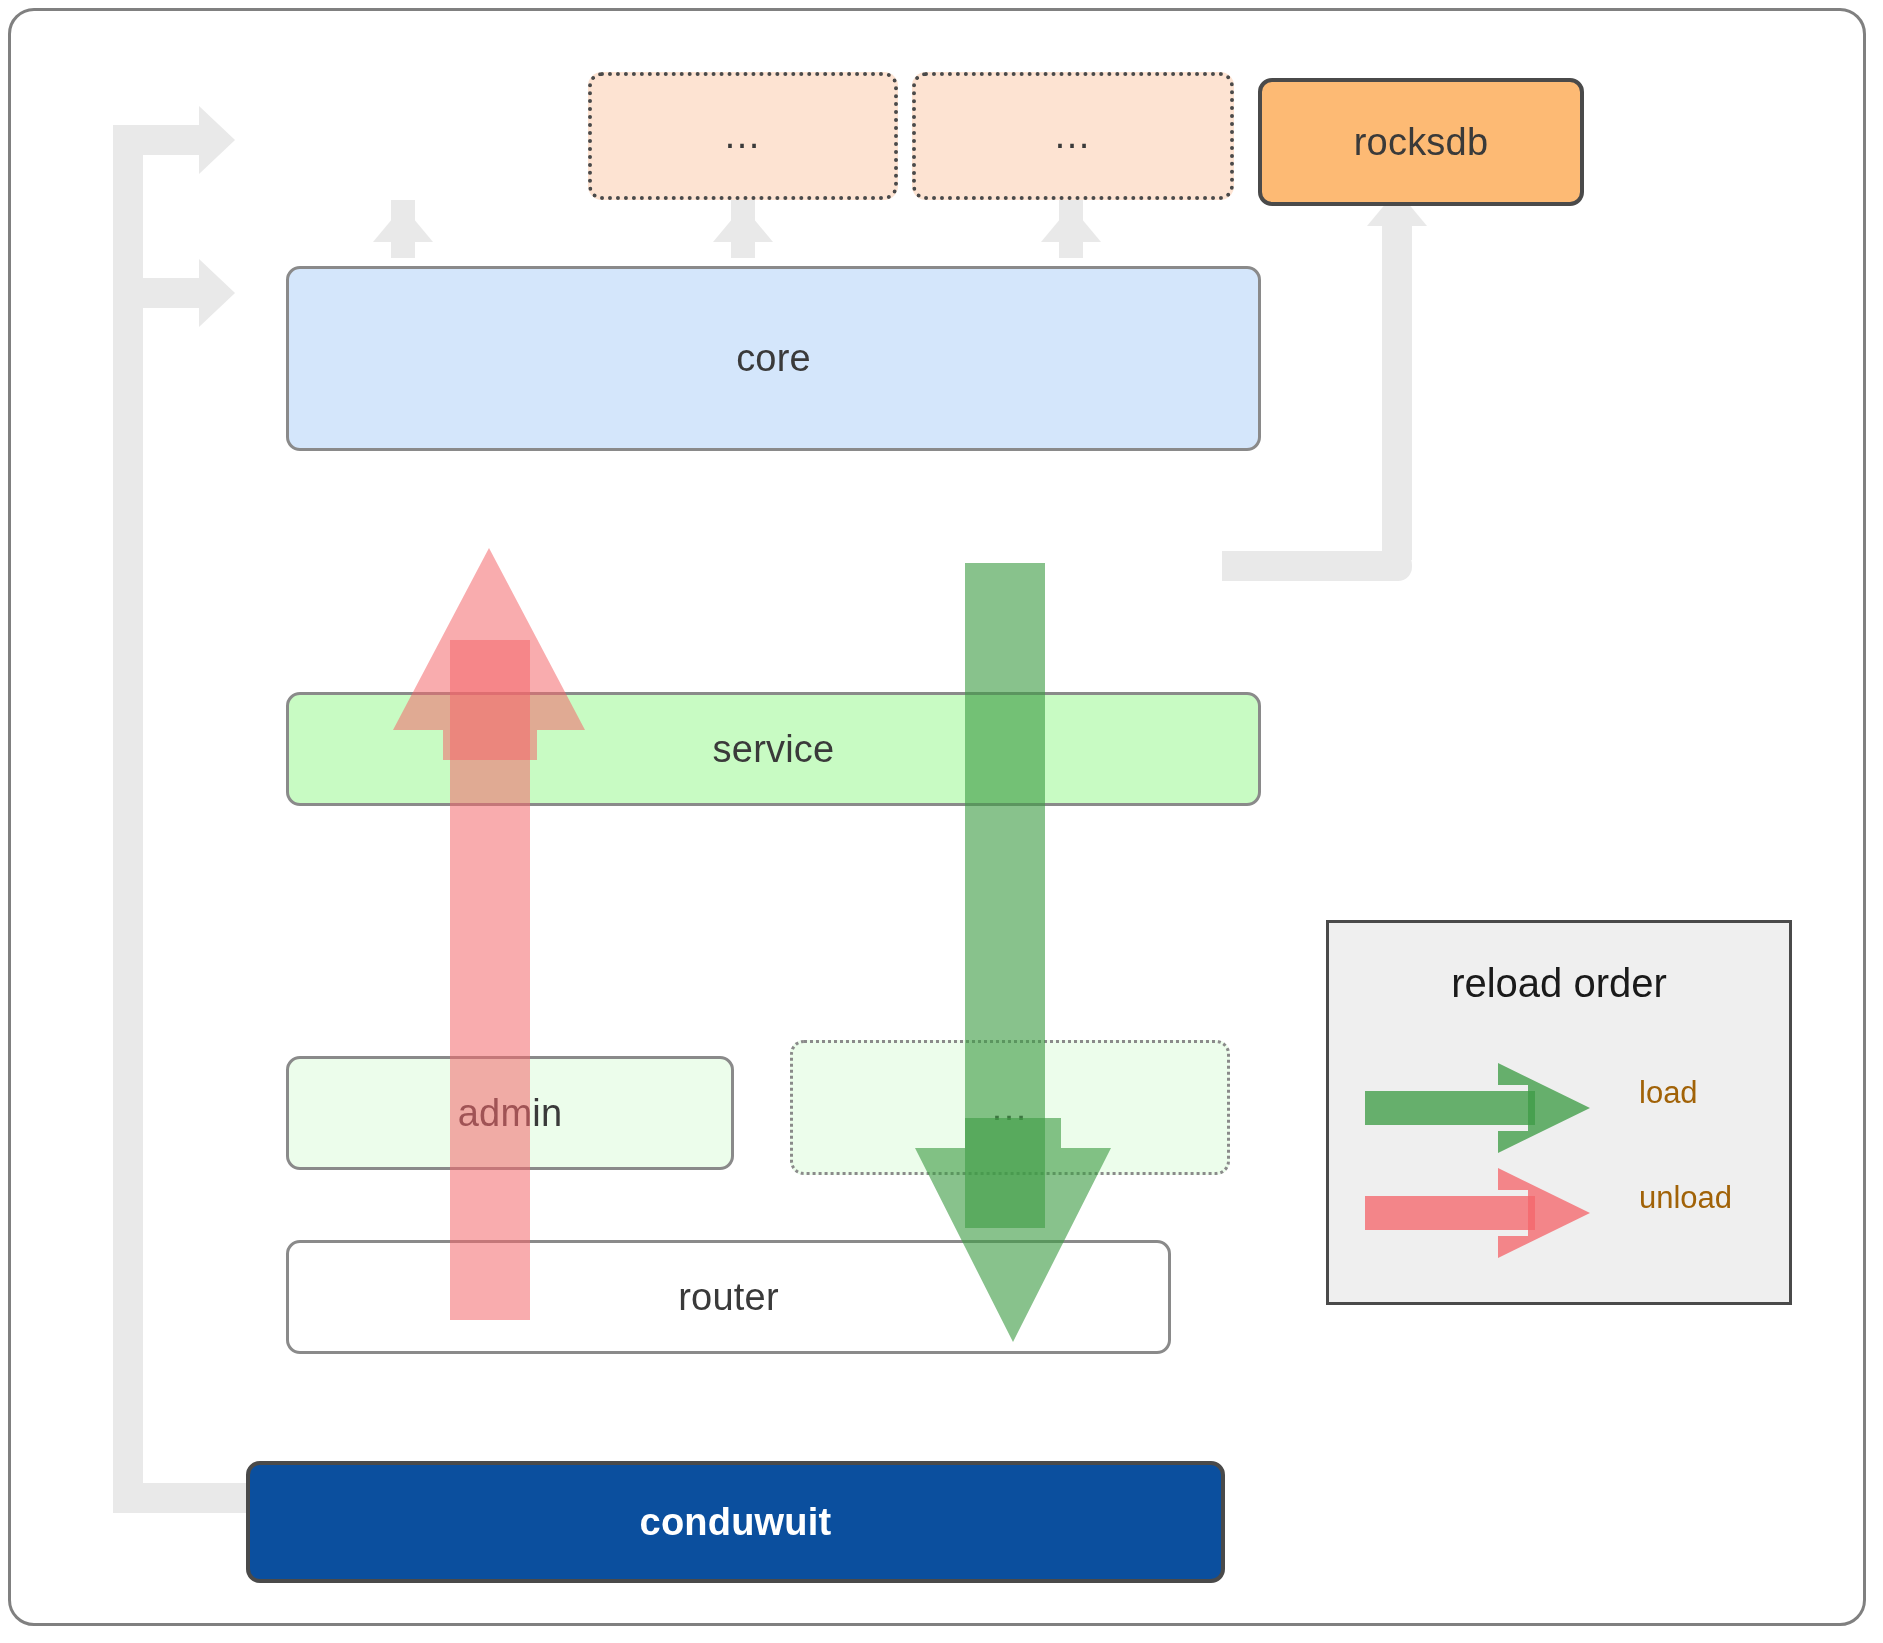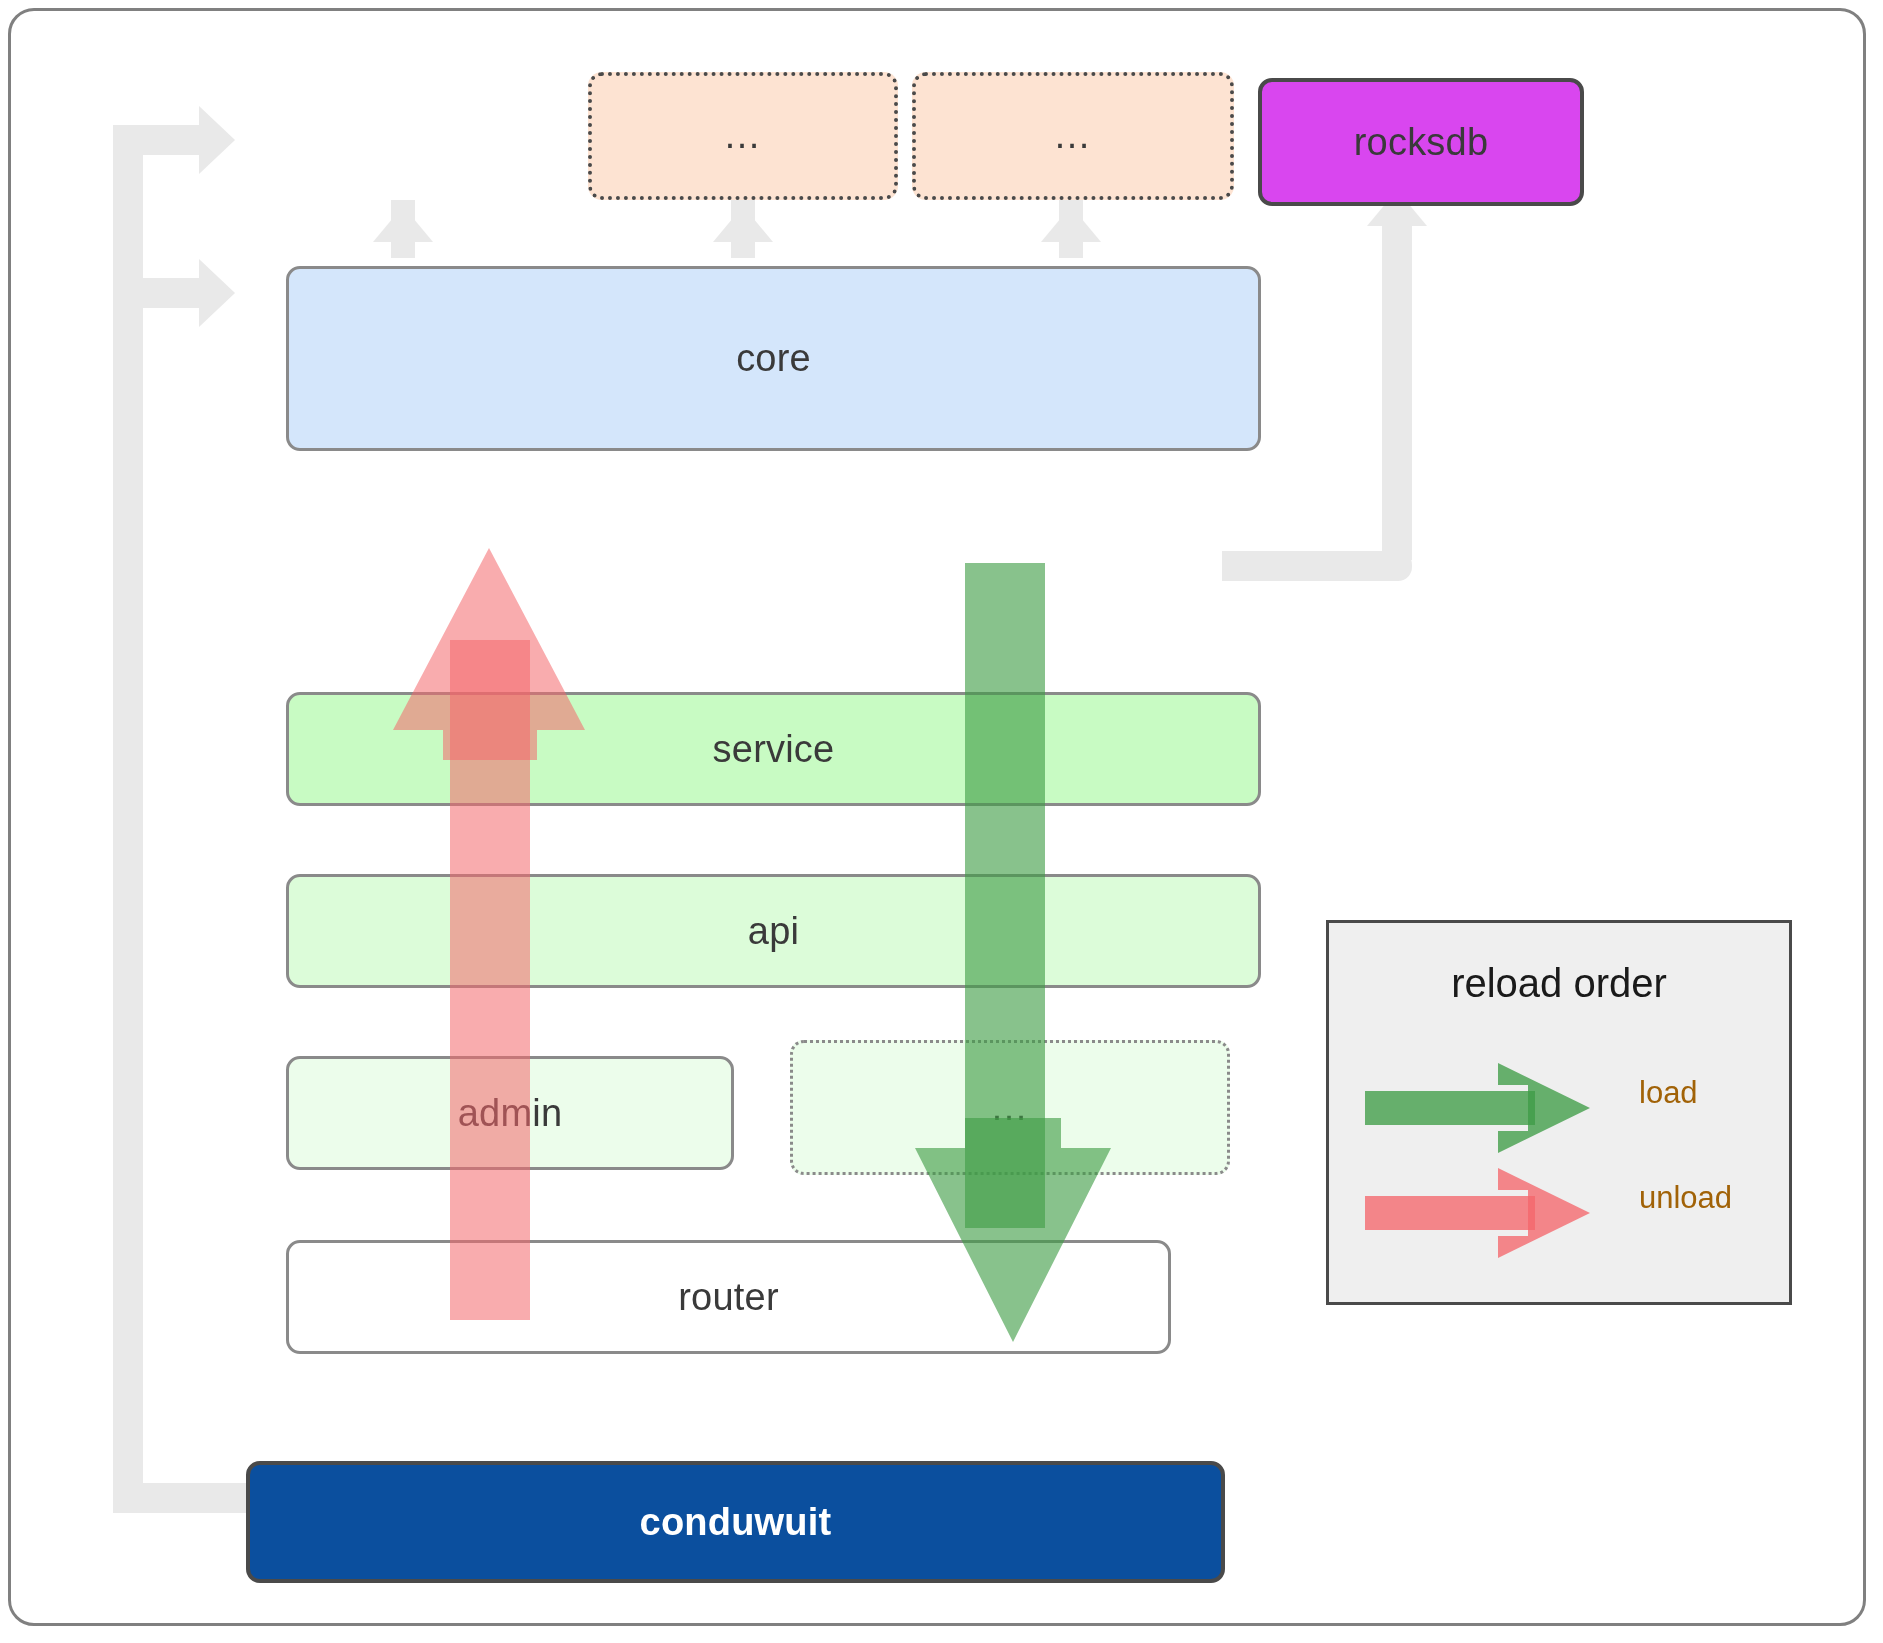--- a/index.html
+++ b/index.html
@@ -122,36 +122,33 @@
 
 
   <div class="node dotted-dark" style="left:588px; top:72px; width:310px; height:128px; background:#fde3d2;">
     <span class="ellipsis">…</span>
   </div>
 
   <div class="node dotted-dark" style="left:912px; top:72px; width:322px; height:128px; background:#fde3d2;">
     <span class="ellipsis">…</span>
   </div>
 
-  <div class="node solid-dark" style="left:1258px; top:78px; width:326px; height:128px; background:#d946ef;">
+  <div class="node solid-dark" style="left:1258px; top:78px; width:326px; height:128px; background:#fdba74;">
     <span>rocksdb</span>
   </div>
 
   <div class="node solid-gray" style="left:248px; top:266px; width:975px; height:185px; background:#d4e6fb;">
     <span>core</span>
   </div>
 
 
   <div class="node solid-gray" style="left:248px; top:692px; width:975px; height:114px; background:#c8fbc3;">
     <span>service</span>
   </div>
 
-  <div class="node solid-gray" style="left:248px; top:874px; width:975px; height:114px; background:#dcfcd9;">
-    <span>api</span>
-  </div>
 
   <div class="node solid-gray" style="left:248px; top:1056px; width:448px; height:114px; background:#ecfdeb;">
     <span>admin</span>
   </div>
 
   <div class="node dotted-gray" style="left:790px; top:1040px; width:440px; height:135px; background:#ecfdeb;">
     <span class="ellipsis">…</span>
   </div>
 
   <div class="node solid-gray" style="left:248px; top:1240px; width:885px; height:114px; background:#ffffff;">

